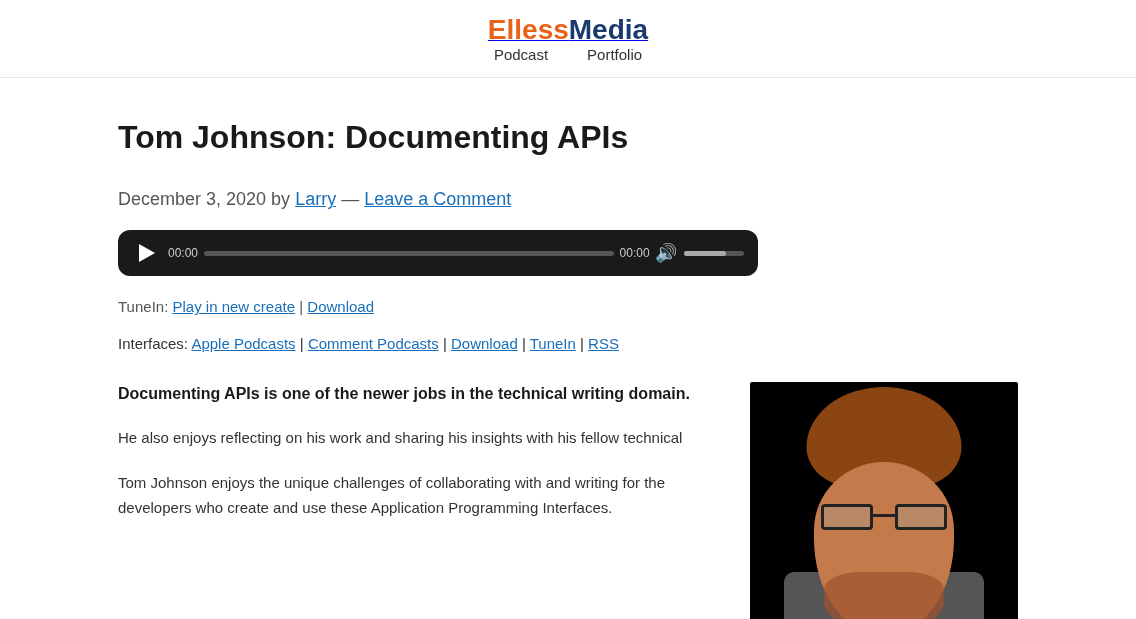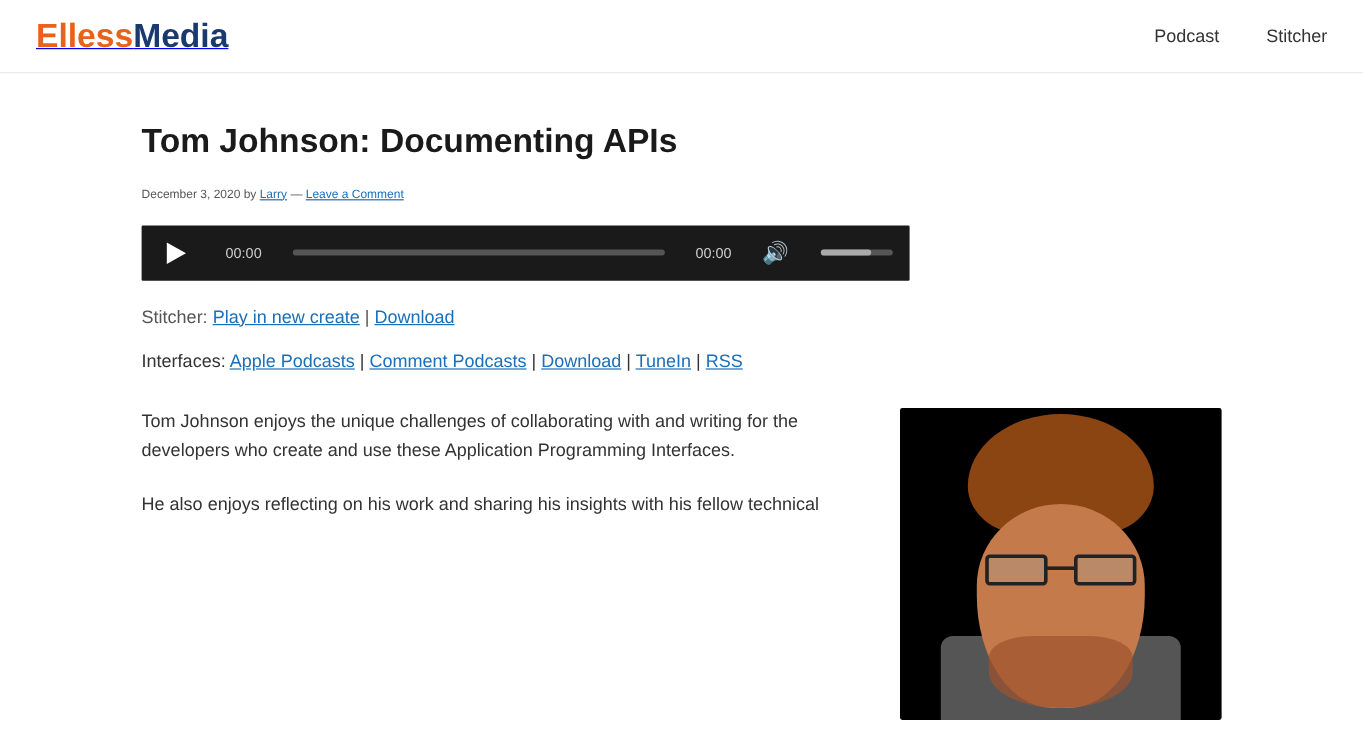--- a/index.html
+++ b/index.html
@@ -5,20 +5,21 @@
     * { margin: 0; padding: 0; box-sizing: border-box; }
     body { font-family: Georgia, 'Times New Roman', serif; font-size: 16px; color: #333; background: #fff; }
 
     
     header {
       display: flex;
       align-items: center;
       justify-content: space-between;
       padding: 14px 30px;
       border-bottom: 1px solid #e8e8e8;
+      flex-direction: column;
     }
     .logo {
       font-family: Arial, sans-serif;
       font-size: 28px;
       font-weight: bold;
       text-decoration: none;
     }
     .logo-eless { color: #e8621a; }
     .logo-media { color: #1a3a6e; }
     nav { display: flex; gap: 39px; }
@@ -31,43 +32,43 @@
 
     
     main {
       max-width: 960px;
       margin: 0 auto;
       padding: 40px 30px 40px 30px;
     }
 
     h1 {
       font-family: Arial, sans-serif;
-      font-size: 28px;
+      font-size: 32px;
       font-weight: bold;
       color: #1a1a1a;
-      margin-bottom: 22px;
+      margin-bottom: 33px;
       line-height: 1.2;
     }
 
     .post-meta {
       font-family: Arial, sans-serif;
-      font-size: 10px;
+      font-size: 18px;
       color: #555;
       margin-bottom: 20px;
     }
     .post-meta a { color: #1a6fba; text-decoration: underline; }
 
     
     .audio-player {
       background: #1a1a1a;
-      border-radius: 1px;
+      border-radius: 12px;
       padding: 8px 14px;
       display: flex;
       align-items: center;
-      gap: 26px;
+      gap: 6px;
       margin-bottom: 22px;
       max-width: 640px;
     }
     .play-btn {
       width: 30px;
       height: 30px;
       background: transparent;
       border: none;
       cursor: pointer;
       display: flex;
@@ -282,21 +283,21 @@
 <body>
 
 <header>
   <a href="#">
     <span class="logo">
       <span class="logo-eless">Elless</span><span class="logo-media">Media</span>
     </span>
   </a>
   <nav>
     <a href="#">Podcast</a>
-    <a href="#">Stitcher</a>
+    <a href="#">Portfolio</a>
   </nav>
 </header>
 
 <main>
   <h1>Tom Johnson: Documenting APIs</h1>
 
   <div class="post-meta">
     <span>December 3, 2020</span>
     <span>by</span>
     <a href="#">Larry</a>
@@ -315,43 +316,44 @@
     <span class="time-end">00:00</span>
     <button class="mute-btn">
       <span class="mute-icon">🔊</span>
     </button>
     <div class="volume-slider">
       <div class="volume-fill"></div>
     </div>
   </div>
 
   <div class="podcast-links">
-    <span>Stitcher:</span>
+    <span>TuneIn:</span>
     <a href="#">Play in new create</a>
     <span> | </span>
     <a href="#">Download</a>
   </div>
 
   <div class="subscribe-links">
     <span>Interfaces:</span>
     <a href="#">Apple Podcasts</a>
     <span> | </span>
     <a href="#">Comment Podcasts</a>
     <span> | </span>
     <a href="#">Download</a>
     <span> | </span>
     <a href="#">TuneIn</a>
     <span> | </span>
     <a href="#">RSS</a>
   </div>
 
   <div class="article-body">
     <div class="article-text">
+      <p class="lead">Documenting APIs is one of the newer jobs in the technical writing domain.</p>
+      <p>He also enjoys reflecting on his work and sharing his insights with his fellow technical</p>
       <p>Tom Johnson enjoys the unique challenges of collaborating with and writing for the developers who create and use these Application Programming Interfaces.</p>
-      <p>He also enjoys reflecting on his work and sharing his insights with his fellow technical</p>
     </div>
 
     <div class="portrait">
       <div class="portrait-face">
         <div class="shirt"></div>
         <div class="shirt-collar"></div>
         <div class="hair"></div>
         <div class="face-shape"></div>
         <div class="beard"></div>
         <div class="glasses">

